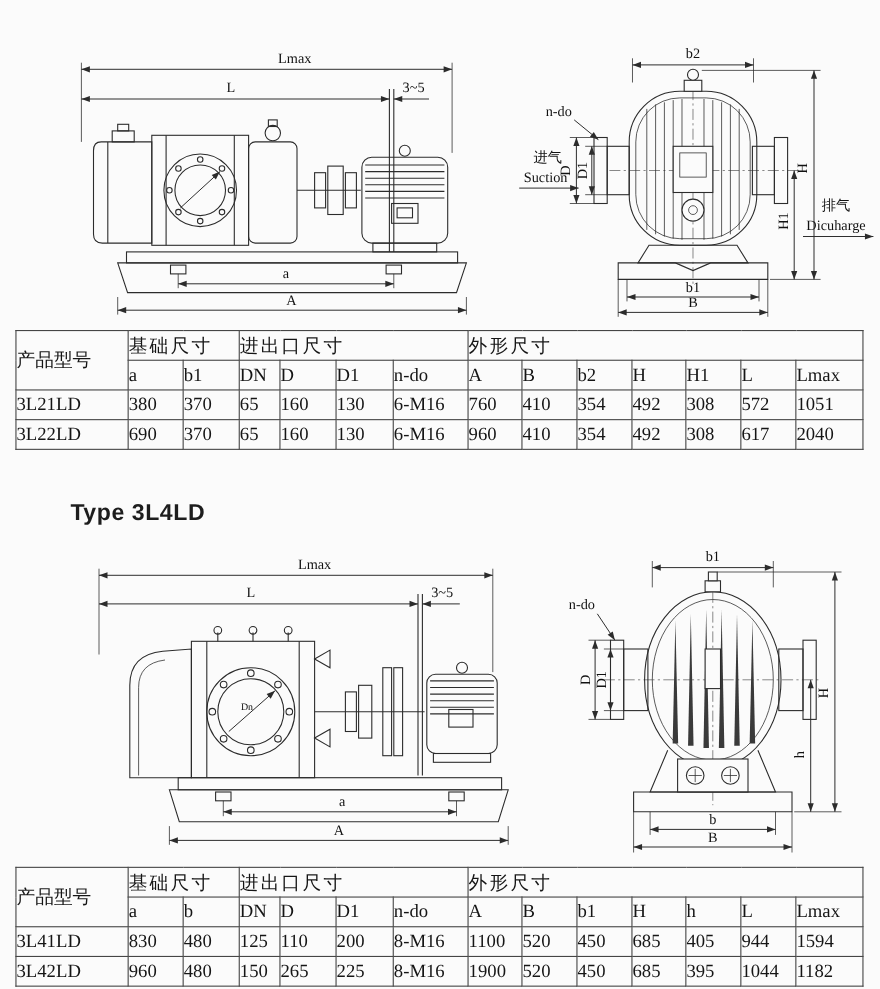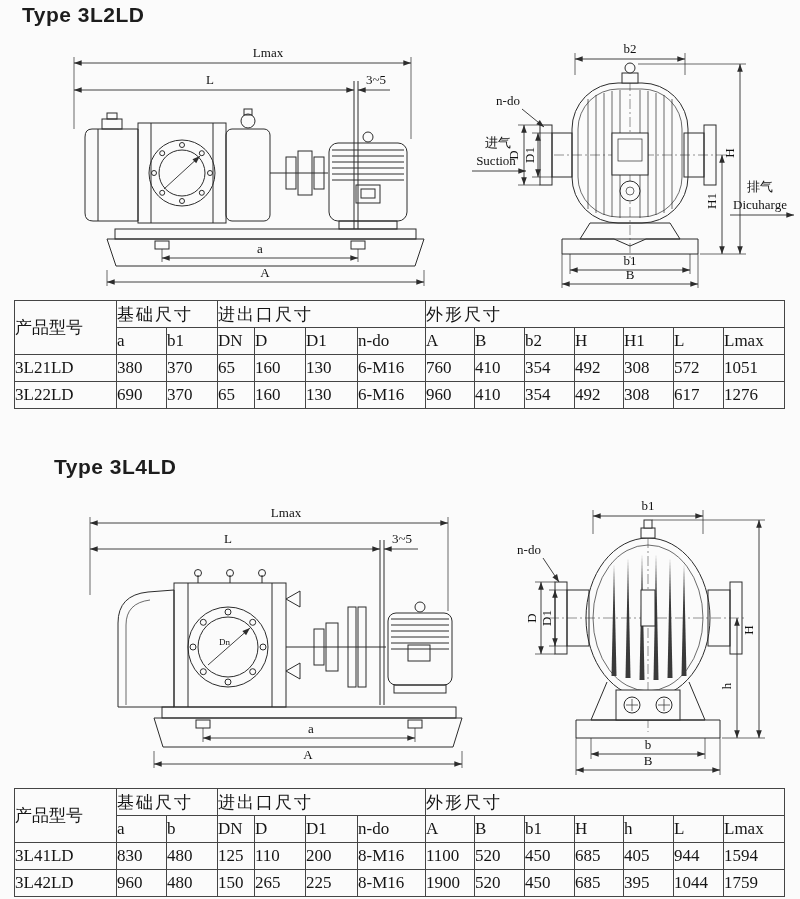--- a/index.html
+++ b/index.html
@@ -24,21 +24,20 @@
 <div class="page">
 
   <svg width="0" height="0" style="position:absolute" aria-hidden="true">
     <defs>
       <marker id="arr" viewBox="0 0 10 8" markerWidth="9" markerHeight="7" refX="9.3" refY="4" orient="auto-start-reverse" markerUnits="userSpaceOnUse">
         <path d="M0.5,0.8 L9.3,4 L0.5,7.2 Z" fill="#2c2c2c"></path>
       </marker>
     </defs>
   </svg>
 
-  <div class="sec-title" style="left:22px;top:3px;">Type 3L2LD</div>
 
   <svg class="draw" style="left:58px;top:33px;" width="375" height="258" viewBox="0 0 375 258">
     <line class="lt" x1="16" y1="24" x2="16" y2="96"></line>
     <line class="lt" x1="353" y1="24" x2="353" y2="106"></line>
     <line class="dim" x1="16" y1="30" x2="353" y2="30" marker-start="url(#arr)" marker-end="url(#arr)"></line>
     <text x="210" y="24" text-anchor="middle">Lmax</text>
     <line class="dim" x1="16" y1="57" x2="296" y2="57" marker-start="url(#arr)" marker-end="url(#arr)"></line>
     <text x="152" y="51" text-anchor="middle">L</text>
     <line class="ln" x1="296" y1="48" x2="296" y2="196"></line>
     <line class="ln" x1="300" y1="48" x2="300" y2="196"></line>
@@ -223,26 +222,26 @@
       <td>65</td>
       <td>160</td>
       <td>130</td>
       <td>6-M16</td>
       <td>960</td>
       <td>410</td>
       <td>354</td>
       <td>492</td>
       <td>308</td>
       <td>617</td>
-      <td>1276</td>
+      <td>2040</td>
     </tr>
   </tbody>
     </table>
 
-  <div class="sec-title" style="left:54px;top:455px;">Type 3L4LD</div>
+  <div class="sec-title" style="left:64px;top:455px;">Type 3L4LD</div>
 
   <svg class="draw" style="left:76px;top:495px;" width="388" height="282" viewBox="0 0 388 282">
     <line class="lt" x1="14" y1="22" x2="14" y2="100"></line>
     <line class="lt" x1="372" y1="22" x2="372" y2="116"></line>
     <line class="dim" x1="14" y1="28" x2="372" y2="28" marker-start="url(#arr)" marker-end="url(#arr)"></line>
     <text x="210" y="22" text-anchor="middle">Lmax</text>
     <line class="dim" x1="14" y1="54" x2="304" y2="54" marker-start="url(#arr)" marker-end="url(#arr)"></line>
     <text x="152" y="48" text-anchor="middle">L</text>
     <line class="ln" x1="304" y1="45" x2="304" y2="210"></line>
     <line class="ln" x1="308" y1="45" x2="308" y2="210"></line>
@@ -425,18 +424,18 @@
       <td>150</td>
       <td>265</td>
       <td>225</td>
       <td>8-M16</td>
       <td>1900</td>
       <td>520</td>
       <td>450</td>
       <td>685</td>
       <td>395</td>
       <td>1044</td>
-      <td>1759</td>
+      <td>1182</td>
     </tr>
   </tbody>
     </table>
 
 </div>
 
 </body></html>

